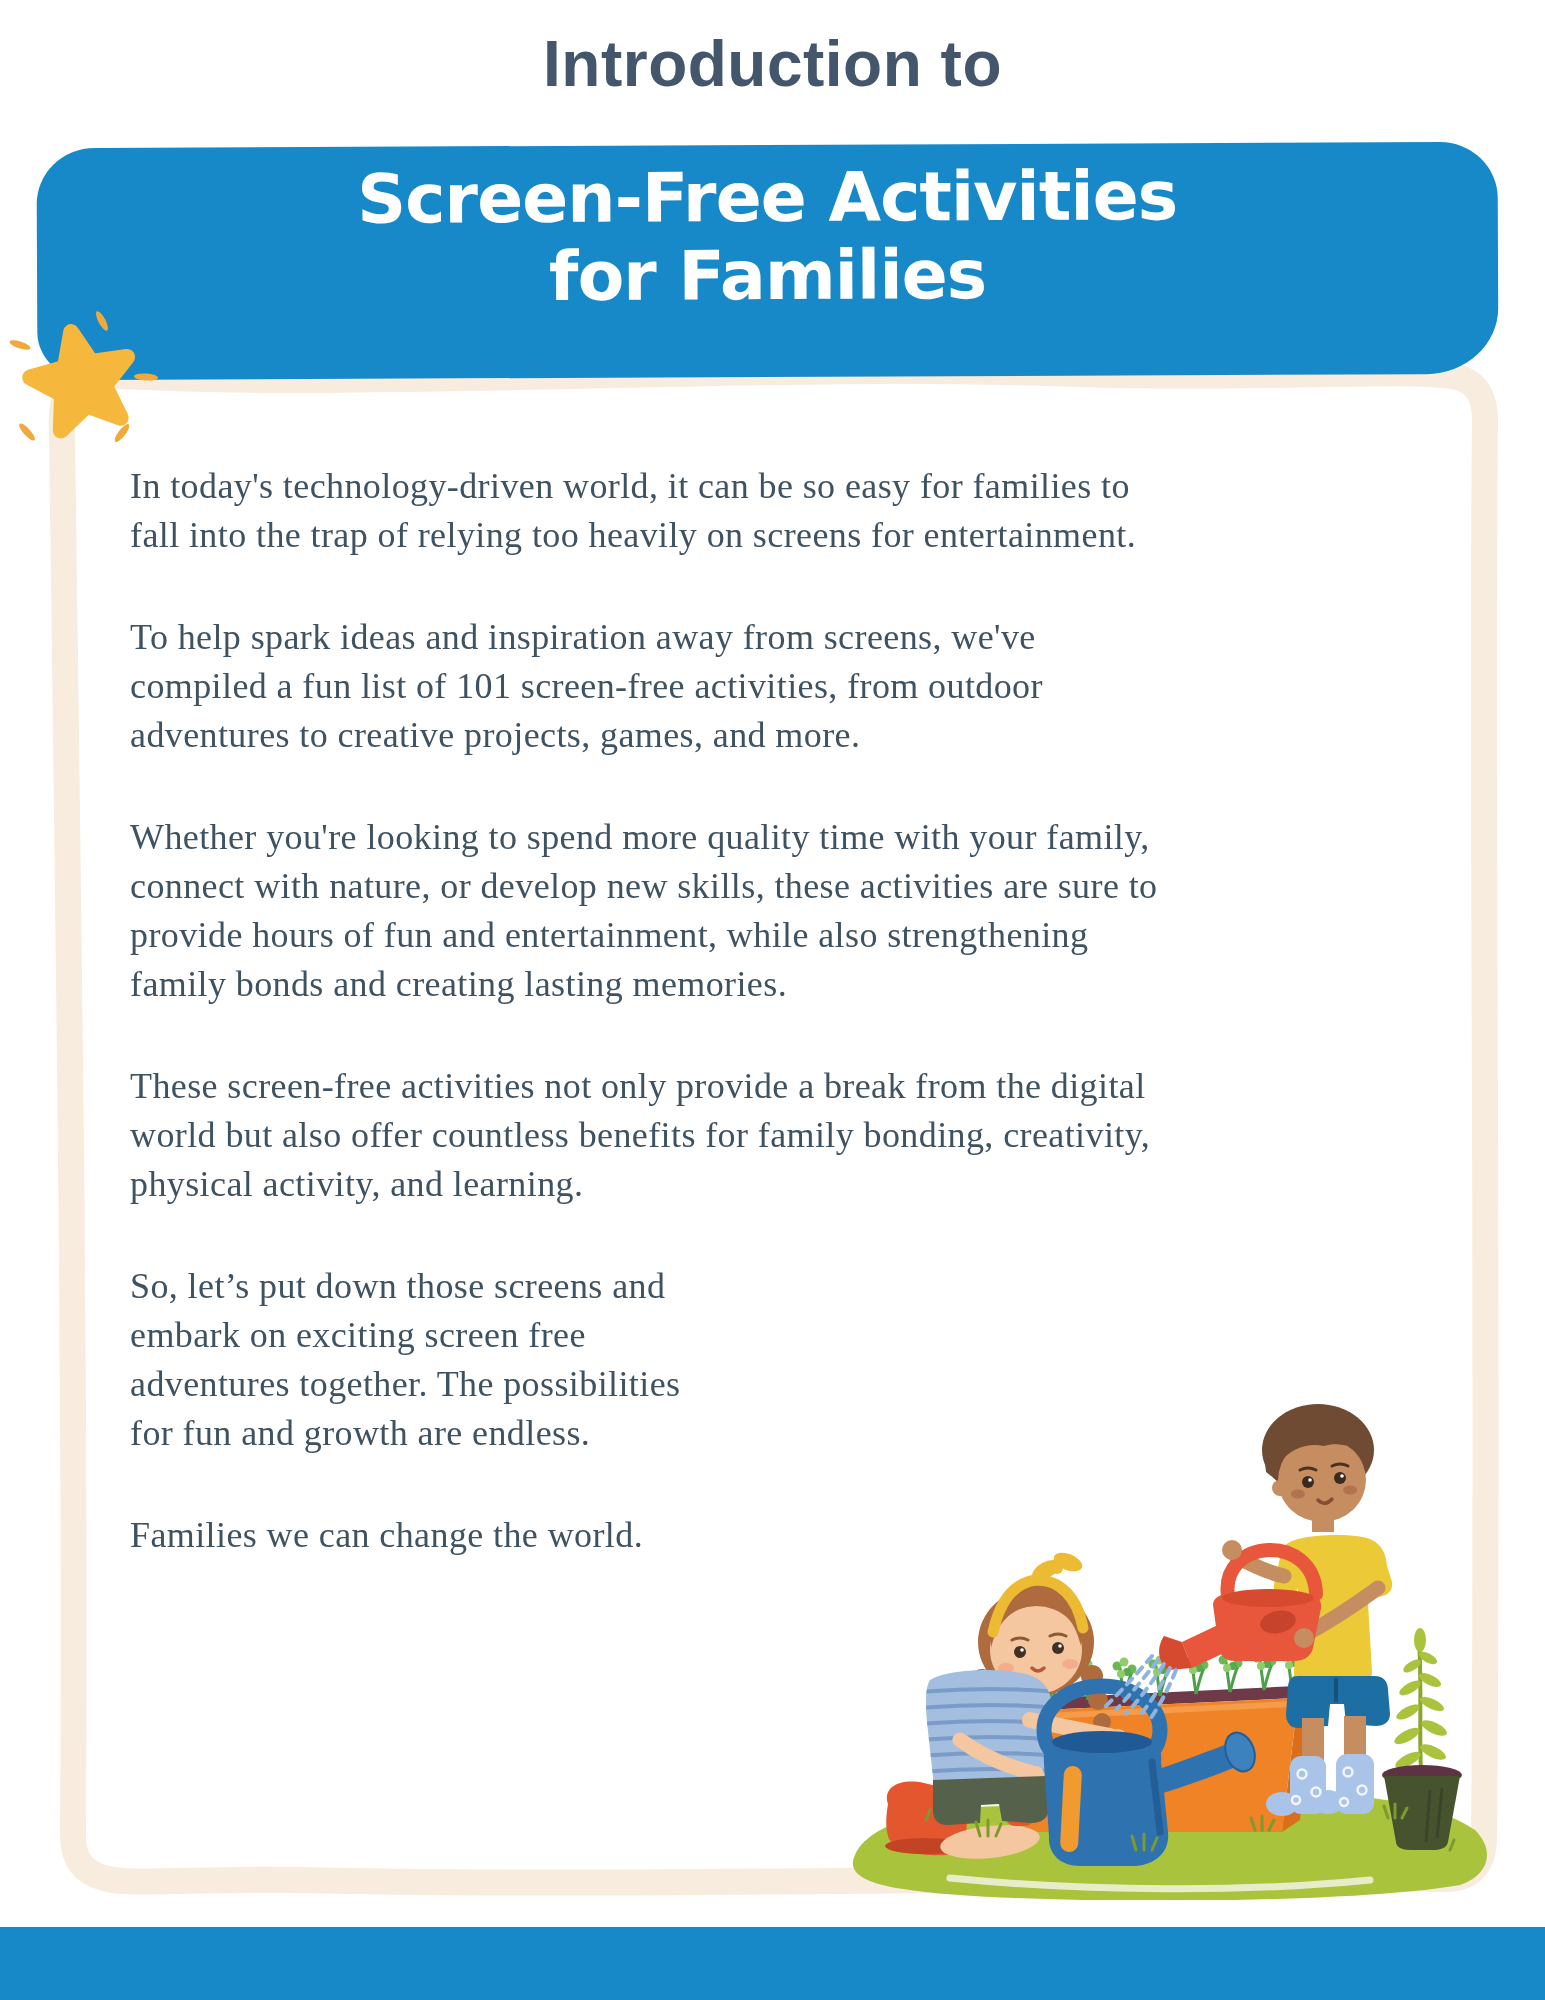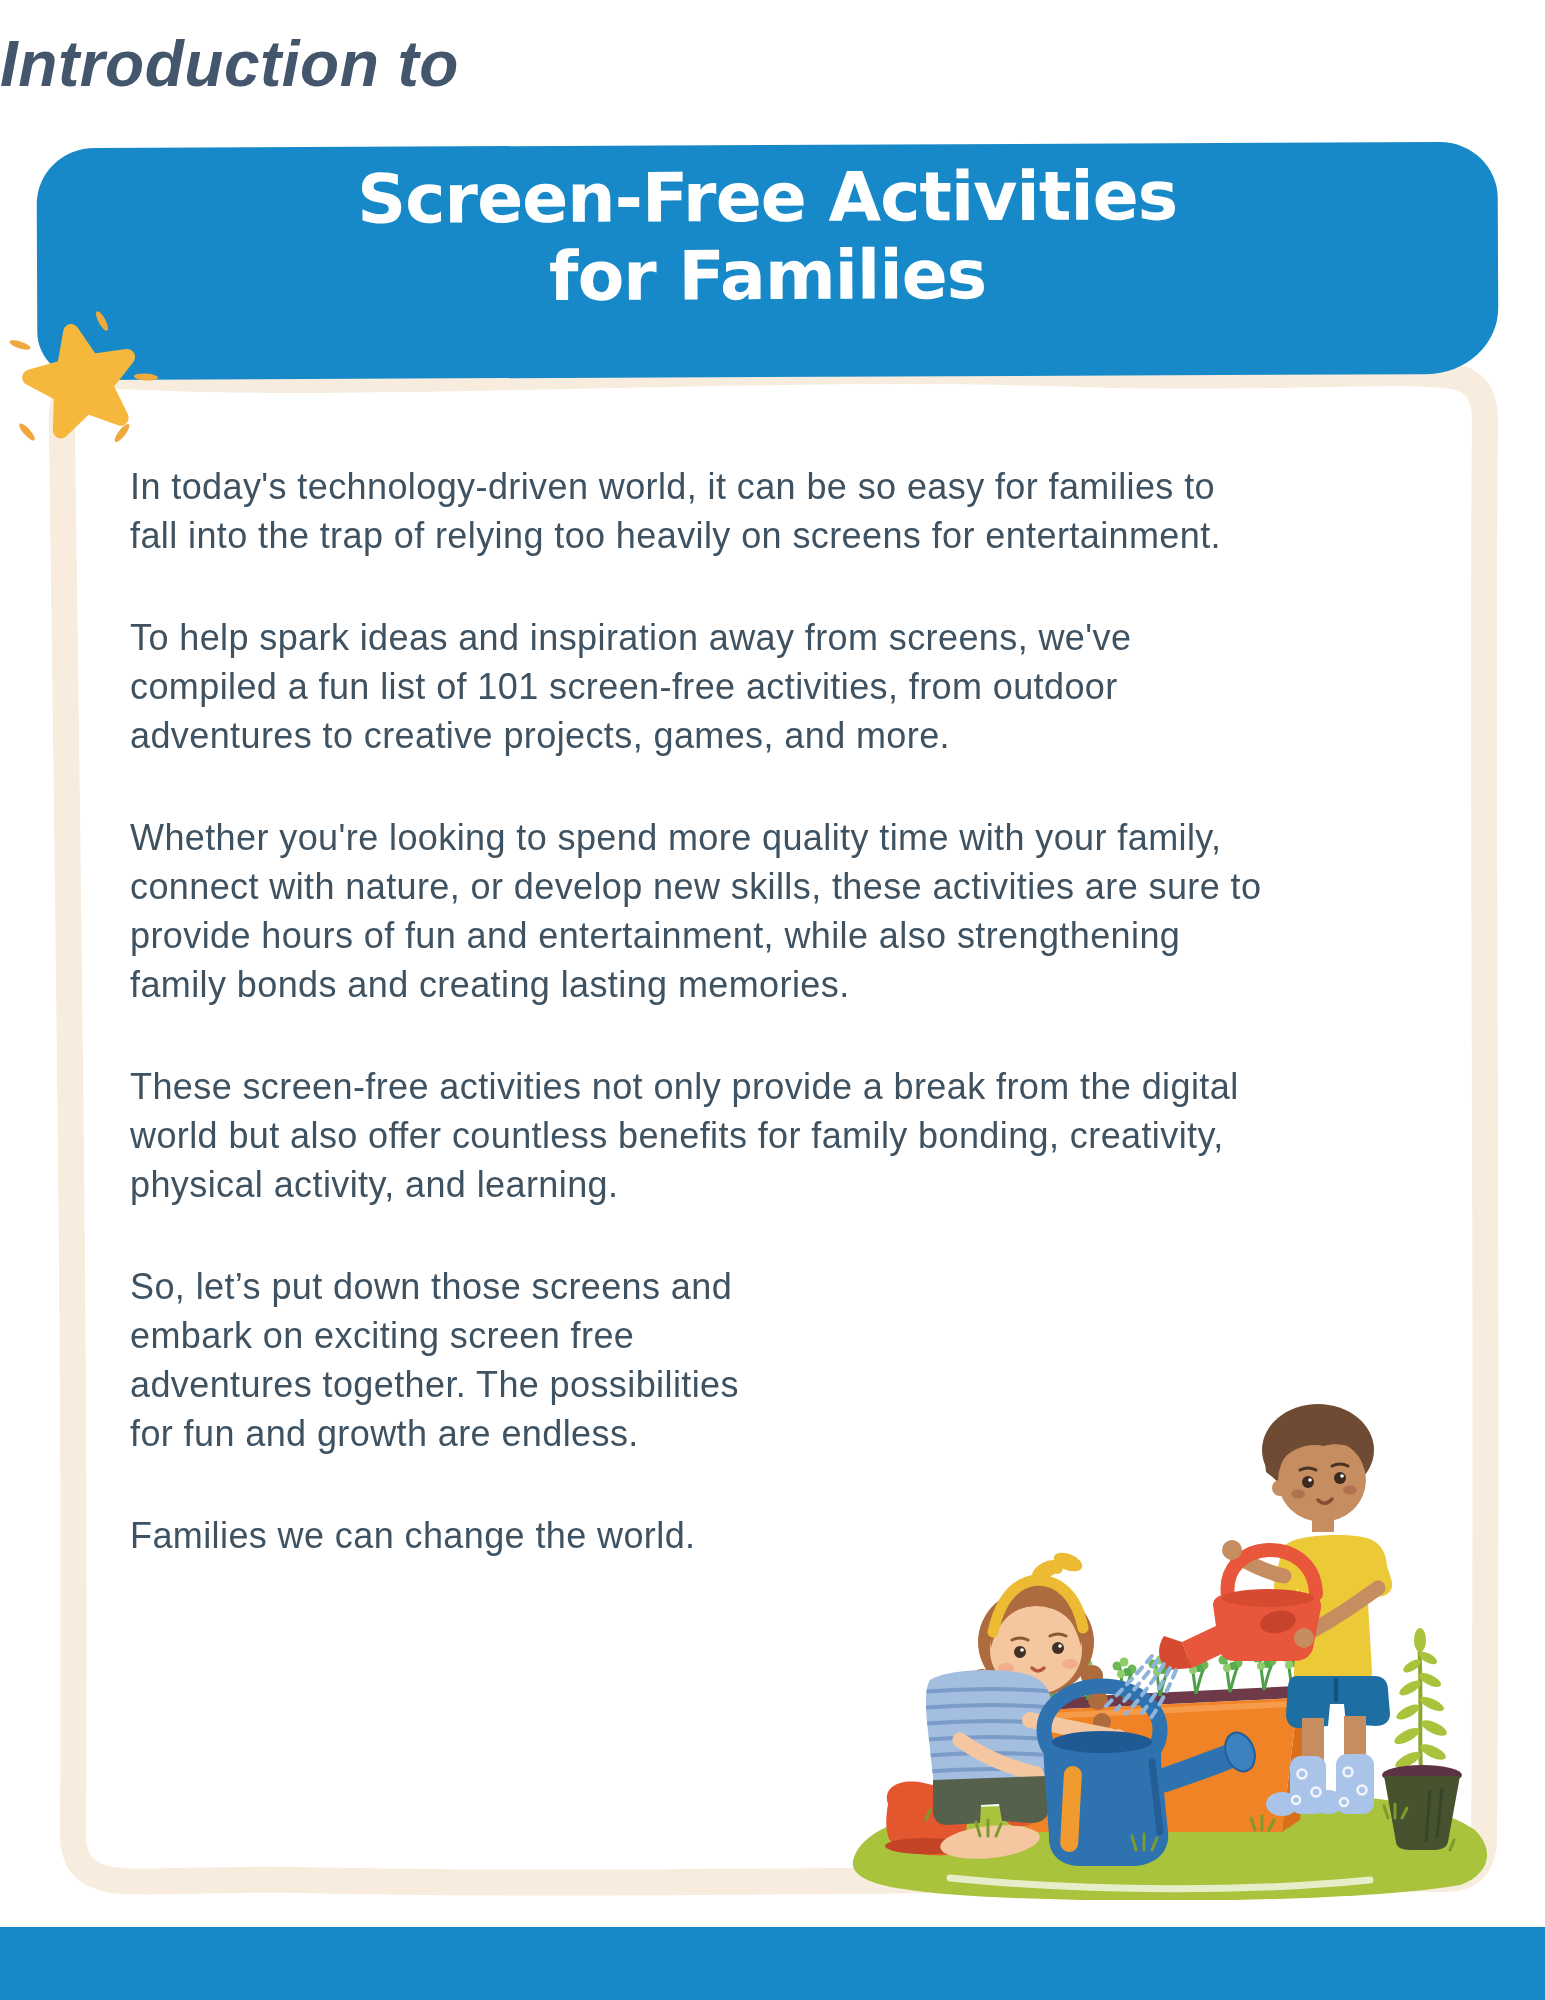--- a/index.html
+++ b/index.html
@@ -5,25 +5,24 @@
   * { margin:0; padding:0; box-sizing:border-box; }
   html,body { width:1545px; height:2000px; }
   body {
     position:relative;
     background:#ffffff;
     overflow:hidden;
     font-family:"Liberation Sans", sans-serif;
   }
   .eyebrow {
     position:absolute; top:24px; left:0; width:100%;
-    text-align:left;
+    text-align:center;
     font-size:64px; line-height:80px; font-weight:bold;
     color:#44566b; letter-spacing:0.5px;
     z-index:4;
-    font-style:italic;
   }
   .banner {
     position:absolute; left:37px; top:145px;
     width:1461px; height:232px;
     background:#1789c8;
     border-radius:58px 58px 72px 52px / 56px 56px 66px 48px;
     transform:rotate(-0.25deg);
     z-index:2;
     display:flex; flex-direction:column; align-items:center; justify-content:flex-start;
     padding-top:14px;
@@ -34,20 +33,21 @@
     font-weight:bold;
     font-size:68px; line-height:78px;
     letter-spacing:-1px;
     text-align:center;
   }
   .frame-svg { position:absolute; left:0; top:0; z-index:1; }
   .star-svg  { position:absolute; left:0; top:295px; z-index:3; }
   .content {
     position:absolute; left:130px; top:462px; width:1300px;
     z-index:4;
+    font-family:Liberation Serif, serif;
   }
   .content p {
     white-space:pre-line;
     font-size:36px; line-height:49px;
     letter-spacing:0.4px;
     color:#3f5261;
     margin:0 0 53px 0;
   }
   .illustration-svg { position:absolute; left:830px; top:1380px; z-index:5; }
   .bottom-bar {

